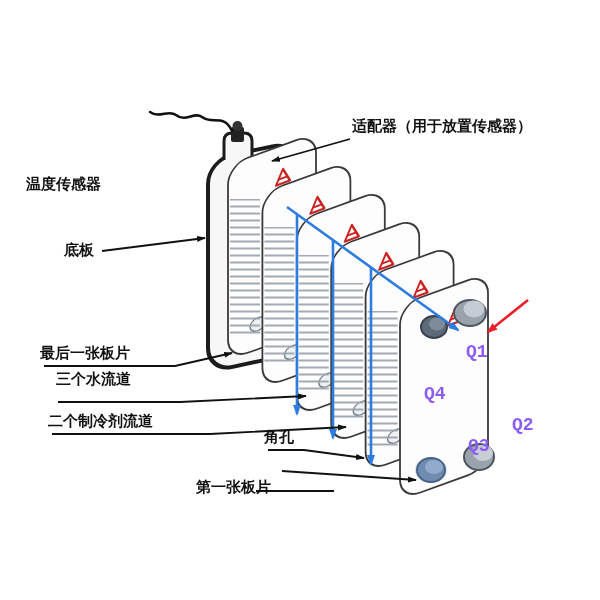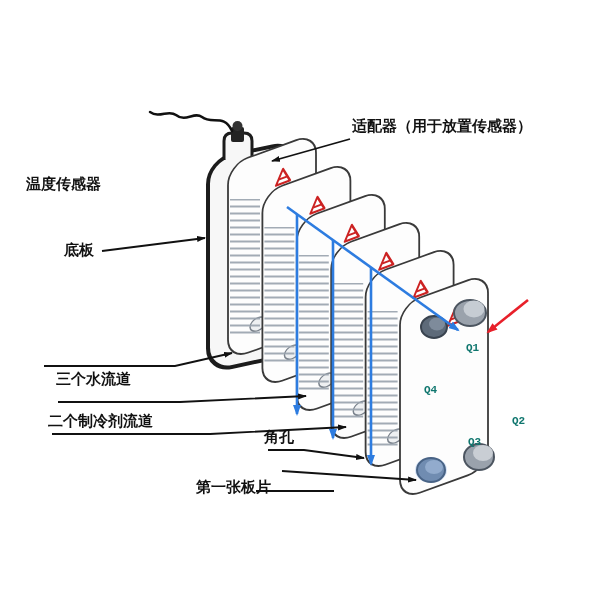--- a/index.html
+++ b/index.html
@@ -1,21 +1,21 @@
 <!DOCTYPE html>
 <html><head>
 <meta charset="utf-8">
 <style>
   html,body{margin:0;padding:0;background:#fff;}
   .stage{position:relative;width:600px;height:521px;background:#ffffff;overflow:hidden;
          font-family:Liberation Mono, monospace;}
   .stage svg{position:absolute;left:0;top:0;}
   .label{position:absolute;font-weight:700;font-size:15px;line-height:1.25;color:#111;
          white-space:nowrap;}
-  .port-label{position:absolute;font-weight:700;font-size:11px;color:#0f766e;white-space:nowrap;}
+  .port-label{position:absolute;font-weight:700;font-size:18px;color:#8b5cf6;white-space:nowrap;}
 </style>
 </head>
 <body>
 
 <div class="stage">
 
   <svg width="600" height="600" viewBox="0 0 600 600">
     <defs>
       <marker id="mBlack" markerWidth="12" markerHeight="10" refX="8" refY="3" orient="auto" markerUnits="userSpaceOnUse">
         <path d="M0,0 L9,3 L0,6 Z" fill="#111"></path>
@@ -144,20 +144,21 @@
       <path d="M52,434 H210 L346,427" marker-end="url(#mBlack)"></path>
       <path d="M268,450 H304 L364,458" marker-end="url(#mBlack)"></path>
       <path d="M282,471 L416,480" marker-end="url(#mBlack)"></path>
       <path d="M256,491 H334"></path>
     </g>
   </svg>
 
   <div class="label" style="left:352px;top:119px;">适配器（用于放置传感器）</div>
   <div class="label" style="left:26px;top:177px;">温度传感器</div>
   <div class="label" style="left:64px;top:243px;">底板</div>
+  <div class="label" style="left:40px;top:346px;">最后一张板片</div>
   <div class="label" style="left:56px;top:372px;">三个水流道</div>
   <div class="label" style="left:48px;top:414px;text-align:right;">二个制冷剂流道</div>
   <div class="label" style="left:264px;top:430px;">角孔</div>
   <div class="label" style="left:196px;top:456px;margin-top:24px;">第一张板片</div>
 
   <div class="port-label" style="left:466px;top:342px;">Q1</div>
   <div class="port-label" style="left:464px;top:415px;margin-left:48px;">Q2</div>
   <div class="port-label" style="left:448px;top:436px;margin-left:20px;">Q3</div>
   <div class="port-label" style="left:424px;top:358px;margin-top:26px;">Q4</div>
 

